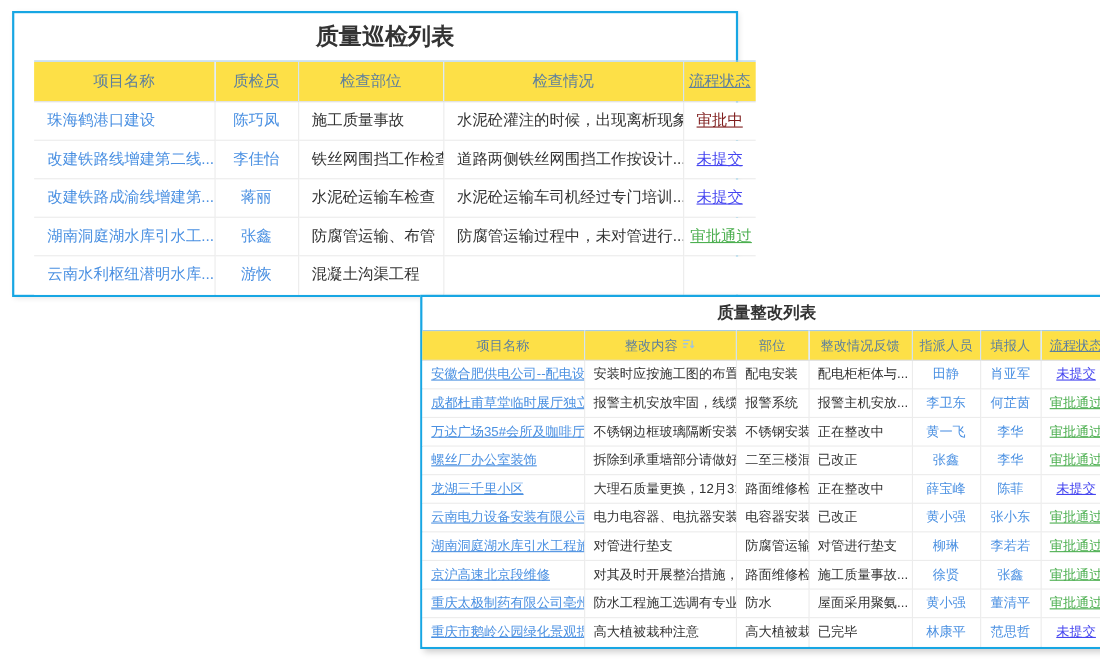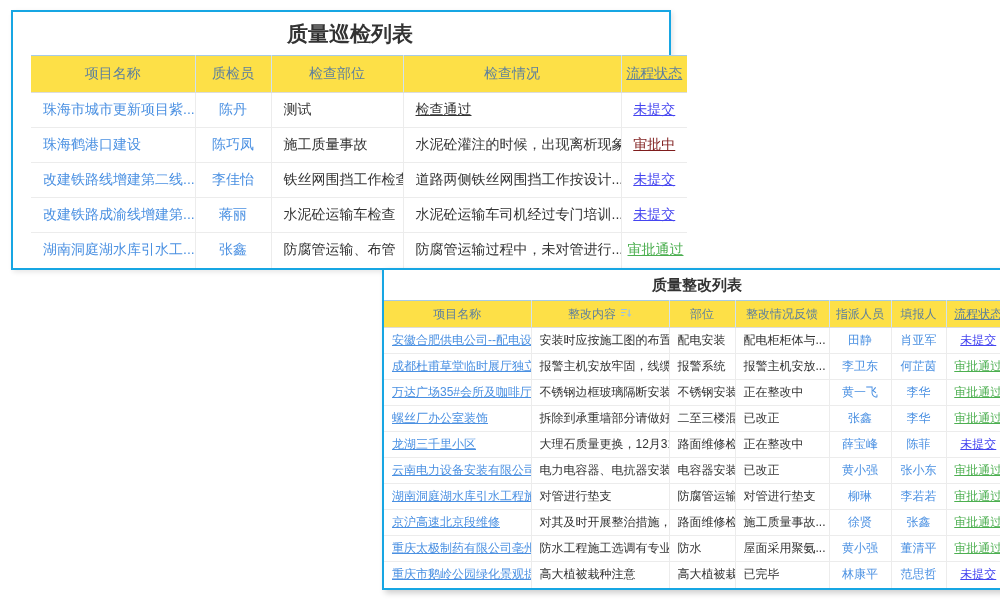--- a/index.html
+++ b/index.html
@@ -61,27 +61,20 @@
           <tr>
             <th><span>项目名称</span></th>
             <th><span>质检员</span></th>
             <th><span>检查部位</span></th>
             <th><span>检查情况</span></th>
             <th><span>流程状态</span></th>
           </tr>
         </thead>
       <tbody>
           <tr>
-            <td class="c-link a-left">珠海市城市更新项目紫...</td>
-            <td class="c-person a-center">陈丹</td>
-            <td class="c-plain a-left">测试</td>
-            <td class="c-plain a-left u">检查通过</td>
-            <td class="c-status a-center u" style="color: rgb(69, 69, 240);">未提交</td>
-          </tr>
-          <tr>
             <td class="c-link a-left">珠海鹤港口建设</td>
             <td class="c-person a-center">陈巧凤</td>
             <td class="c-plain a-left">施工质量事故</td>
             <td class="c-plain a-left">水泥砼灌注的时候，出现离析现象</td>
             <td class="c-status a-center u" style="color: #7f1d1d;">审批中</td>
           </tr>
           <tr>
             <td class="c-link a-left">改建铁路线增建第二线...</td>
             <td class="c-person a-center">李佳怡</td>
             <td class="c-plain a-left">铁丝网围挡工作检查</td>
@@ -94,20 +87,27 @@
             <td class="c-plain a-left">水泥砼运输车检查</td>
             <td class="c-plain a-left">水泥砼运输车司机经过专门培训...</td>
             <td class="c-status a-center u" style="color: rgb(69, 69, 240);">未提交</td>
           </tr>
           <tr>
             <td class="c-link a-left">湖南洞庭湖水库引水工...</td>
             <td class="c-person a-center">张鑫</td>
             <td class="c-plain a-left">防腐管运输、布管</td>
             <td class="c-plain a-left">防腐管运输过程中，未对管进行...</td>
             <td class="c-status a-center u" style="color: rgb(76, 175, 80);">审批通过</td>
+          </tr>
+          <tr>
+            <td class="c-link a-left">云南水利枢纽潜明水库...</td>
+            <td class="c-person a-center">游恢</td>
+            <td class="c-plain a-left">混凝土沟渠工程</td>
+            <td class="c-plain a-left"></td>
+            <td class="c-status a-center"></td>
           </tr>
         </tbody>
     </table>
   </section>
 
   <section class="panel p2">
     <div class="panel-title">质量整改列表</div>
     <table id="t2">
       <colgroup>
           <col style="width: 147px;">

